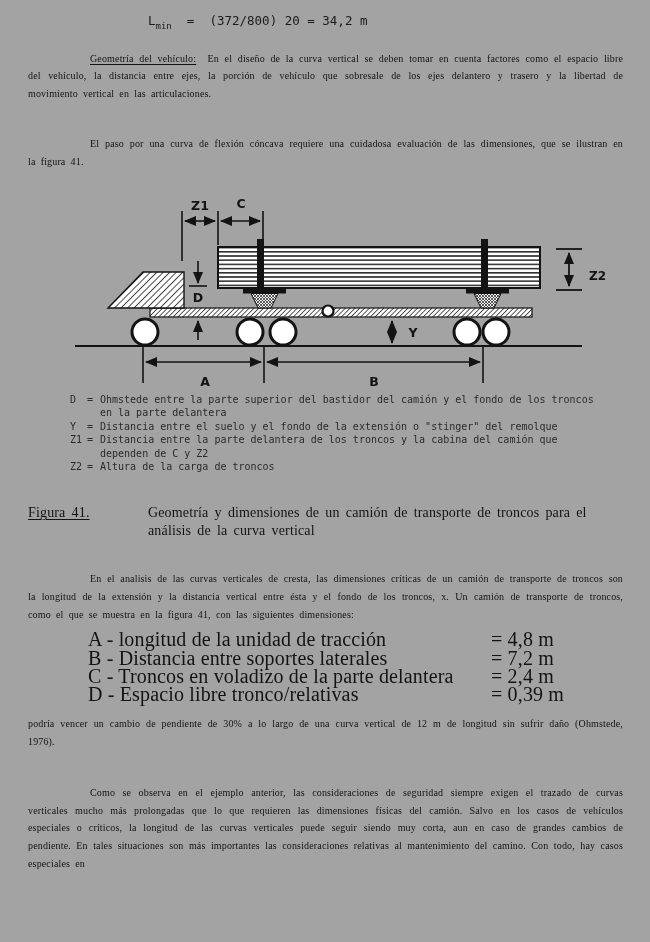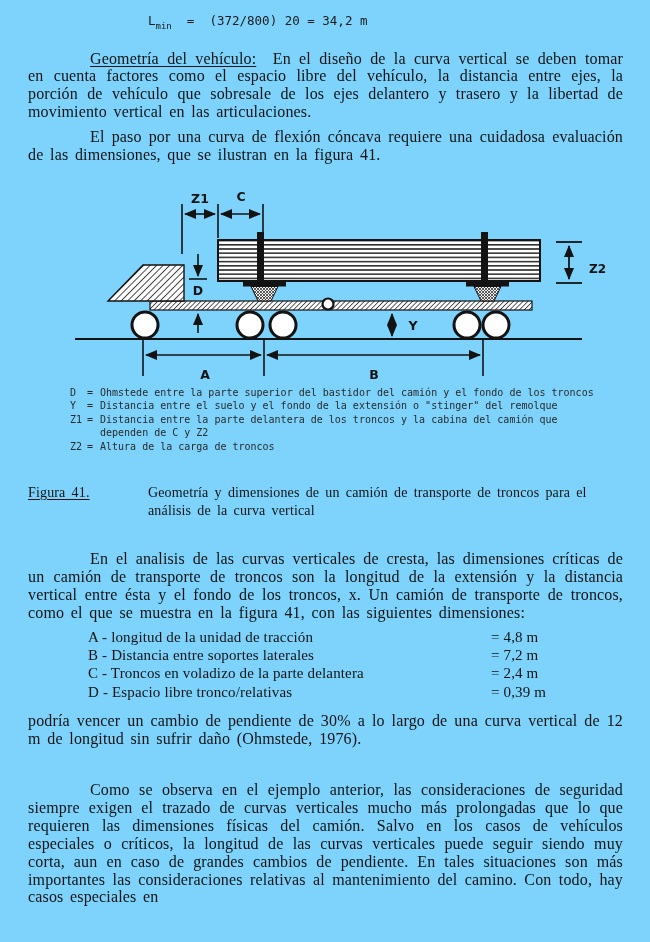--- a/index.html
+++ b/index.html
@@ -1,44 +1,44 @@
 <!DOCTYPE html>
 <html><head>
 <meta charset="utf-8">
 <style>
   * { margin:0; padding:0; box-sizing:border-box; }
   html,body { background:#ffffff; }
   .page {
     position:relative;
     width:650px; height:942px;
-    background:#7dd3fc;
+    background:#a3a3a3;
     color:#131313;
     font-family:"Liberation Serif", serif;
     overflow:hidden;
   }
   
   .formula {
     padding-top:13px;
     margin-left:148px;
     font-family:"DejaVu Sans Mono", monospace;
     font-size:12.5px;
     white-space:pre;
     color:#1a1a1a;
   }
   .formula sub { font-size:9px; }
   
   .para {
     margin-left:28px; margin-right:27px;
-    font-size:16px; line-height:17.9px;
+    font-size:10px; line-height:17.9px;
     text-align:justify;
     letter-spacing:0.15px; word-spacing:2.5px;
   }
   .indent { text-indent:62px; }
   .p1 { margin-top:19px; }
-  .p2 { margin-top:7px; }
+  .p2 { margin-top:32px; }
   .lead-underline { text-decoration:underline; text-underline-offset:2px; }
   
   .fig-svg { display:block; margin-top:21px; }
   
   .legend {
     margin-left:70px; margin-top:1px;
     font-family:"DejaVu Sans Mono", monospace;
     font-size:10px; line-height:13.4px;
     color:#2a2a2a;
   }
@@ -47,21 +47,21 @@
   
   .caption {
     margin:31px 27px 0 28px;
     display:flex;
     font-size:14px; line-height:18px;
     letter-spacing:0.15px; word-spacing:2.5px;font-family:Liberation Serif, serif;
   }
   .caption-label { width:120px; flex:none; text-decoration:underline; text-underline-offset:2px; }
   .caption-text { flex:1; }
   
-  .dims { margin:6px 27px 0 88px; font-size:15px; line-height:18.4px; letter-spacing:0.15px; }
+  .dims { margin:6px 27px 0 88px; font-size:20px; line-height:18.4px; letter-spacing:0.15px; }
   .dim-row { position:relative; }
   .dim-val { position:absolute; left:375px; top:0;margin-left:28px; }
   .p4 { margin-top:11px; }
   .p5 { margin-top:33px; }
 </style>
 </head>
 <body>
 
 <div class="page">
 
@@ -160,21 +160,21 @@
       <line x1="267" y1="363" x2="480" y2="363" marker-start="url(#ah)" marker-end="url(#ah)"></line>
     </g>
     <text x="205" y="387" text-anchor="middle" font-family="DejaVu Sans, sans-serif" font-size="12.5" font-weight="bold" fill="#131313">A</text>
     <text x="374" y="387" text-anchor="middle" font-family="DejaVu Sans, sans-serif" font-size="12.5" font-weight="bold" fill="#131313">B</text>
   </svg>
 
   <div class="legend">
     <div class="legend-row">
       <span>D</span>
       <span>=</span>
-      <span><span>Ohmstede entre la parte superior del bastidor del camión y el fondo de los troncos</span></span>
+      <span><span>Ohmstede entre la parte superior del bastidor del camión y el fondo de los troncos</span><div class="legend-line2">en la parte delantera</div></span>
     </div>
     <div class="legend-row">
       <span>Y</span>
       <span>=</span>
       <span><span>Distancia entre el suelo y el fondo de la extensión o "stinger" del remolque</span></span>
     </div>
     <div class="legend-row">
       <span>Z1</span>
       <span>=</span>
       <span><span>Distancia entre la parte delantera de los troncos y la cabina del camión que</span><div class="legend-line2">dependen de C y Z2</div></span>

